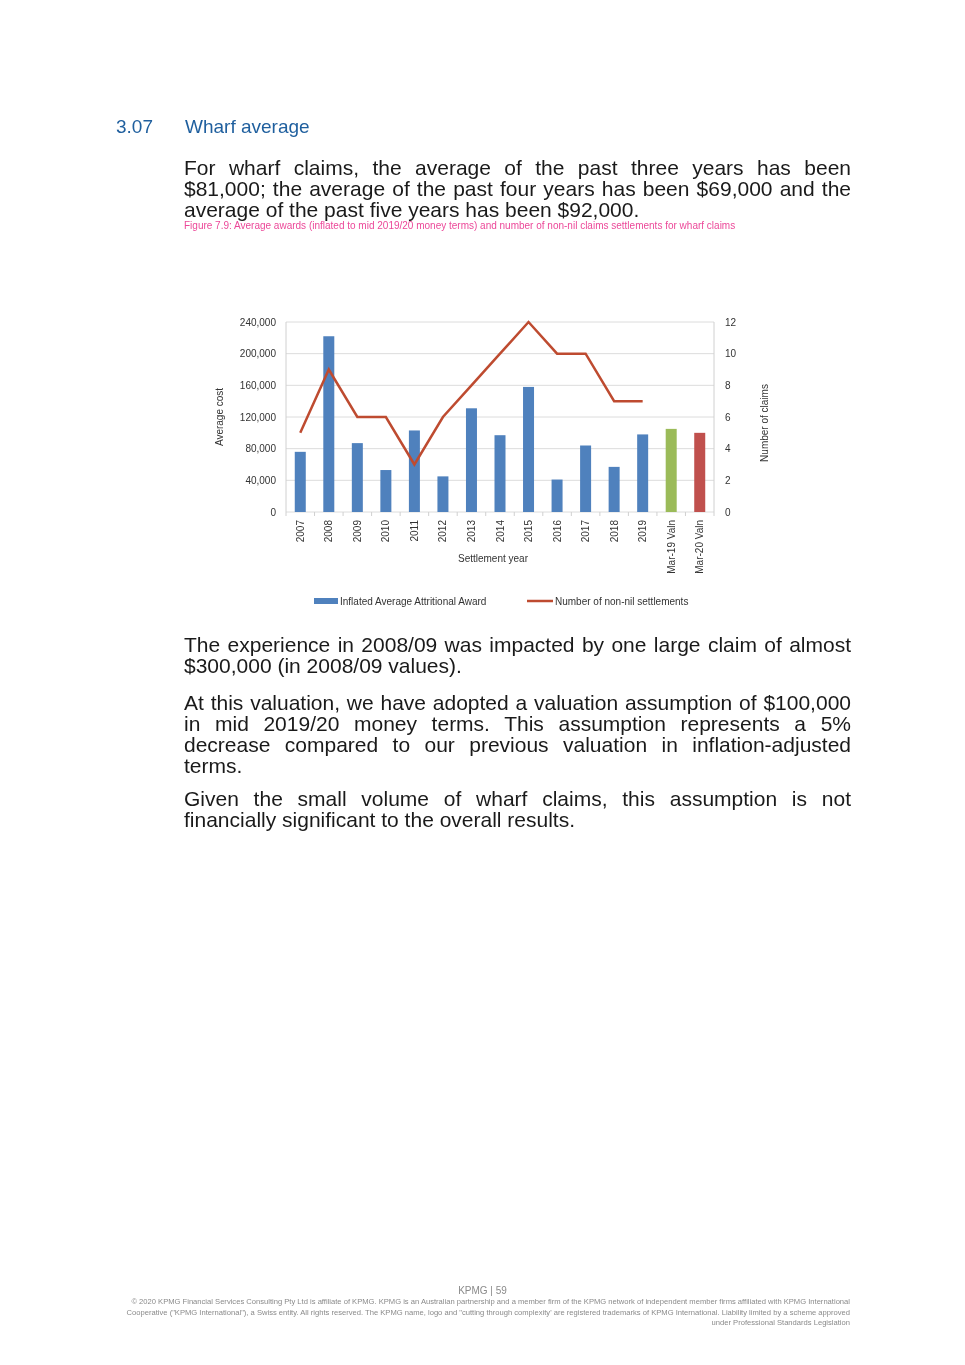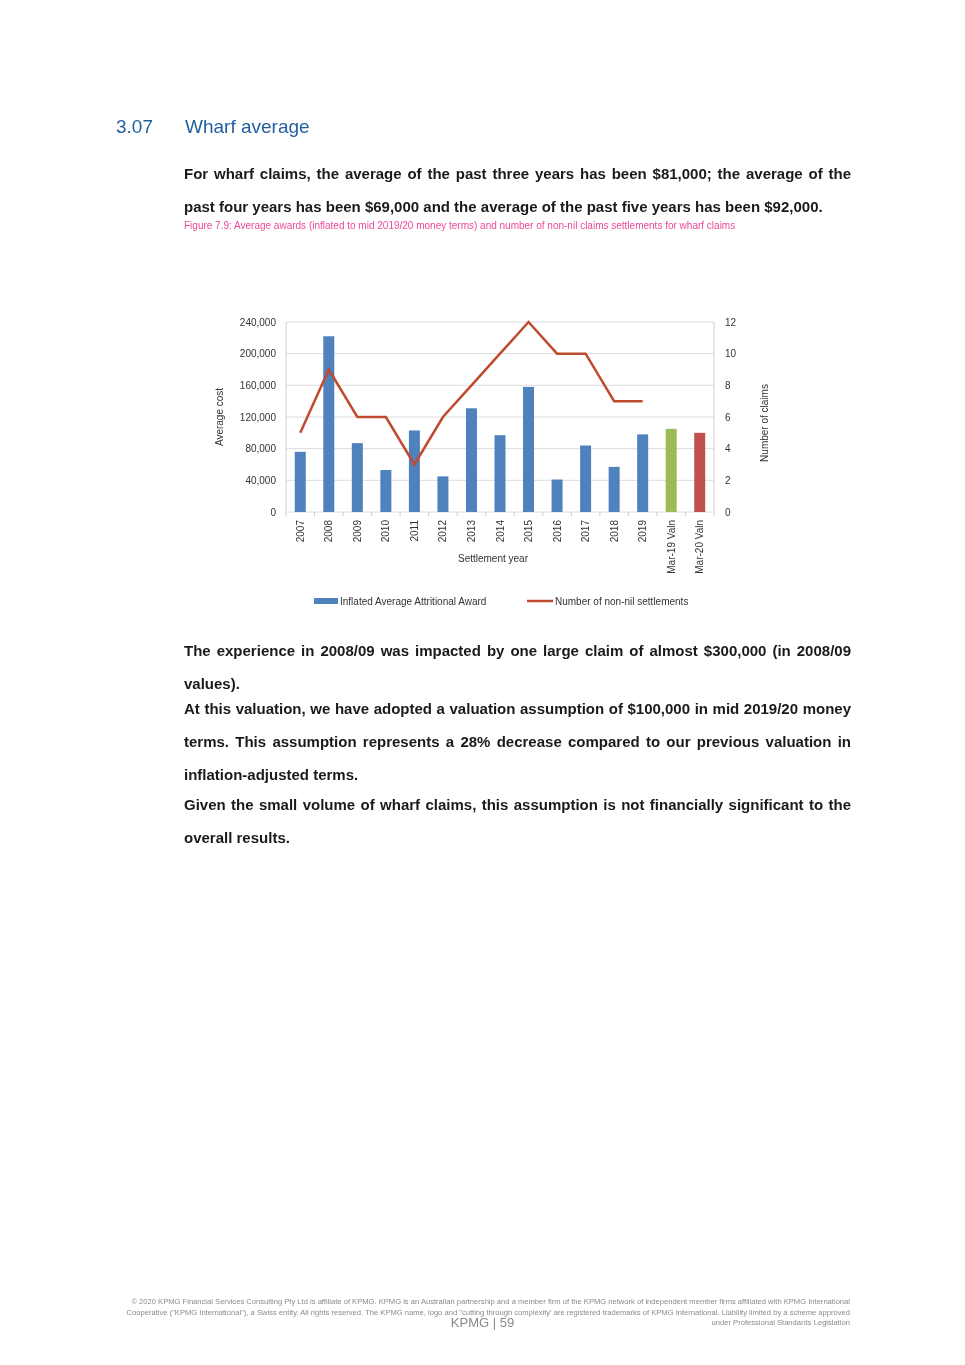--- a/index.html
+++ b/index.html
@@ -1,22 +1,22 @@
 <!DOCTYPE html>
 <html><head>
 <meta charset="utf-8">
 <style>
   html, body { margin: 0; padding: 0; background: #ffffff; }
   body { width: 965px; height: 1365px; position: relative; font-family: "Liberation Sans", sans-serif; color: #222; overflow: hidden; }
   .section-head { position: absolute; top: 116px; left: 116px; color: #1f5f9e; font-size: 19px; font-weight: normal; }
   .section-head .num { display: inline-block; width: 69px; }
-  .para { position: absolute; left: 184px; width: 667px; font-size: 15px; line-height: 33px; text-align: justify; color: #1a1a1a; font-weight: bold; }
+  .para { position: absolute; left: 184px; width: 667px; font-size: 21px; line-height: 21px; text-align: justify; color: #1a1a1a; }
   .caption { position: absolute; left: 184px; top: 216px; width: 667px; font-size: 10px; line-height: 19.5px; color: #ec4899; }
   #chart { position: absolute; left: 200px; top: 305px; }
-  .footer-page { position: absolute; top: 1315px; left: 0; width: 965px; text-align: center; font-size: 13px; color: #8a8a8a; }
+  .footer-page { position: absolute; top: 1285px; left: 0; width: 965px; text-align: center; font-size: 10px; color: #8a8a8a; }
   .footer-legal { position: absolute; top: 1297px; left: 115px; width: 735px; text-align: right; font-size: 7.6px; line-height: 10.5px; color: #8a8a8a; }
 </style>
 </head>
 <body>
 
 <div class="section-head">
   <span class="num">3.07</span><span>Wharf average</span>
 </div>
 
 <div class="para" style="top:157px;">For wharf claims, the average of the past three years has been $81,000; the average of the past four years has been $69,000 and the average of the past five years has been $92,000.</div>
@@ -124,17 +124,17 @@
   <text x="293" y="257" text-anchor="middle" font-size="10" fill="#333" font-family="Liberation Sans, sans-serif">Settlement year</text>
   <g>
     <rect x="114" y="293" width="24" height="6" fill="#4f81bd"></rect>
     <text x="140" y="300" font-size="10" fill="#333" font-family="Liberation Sans, sans-serif">Inflated Average Attritional Award</text>
     <line x1="327" y1="296" x2="353" y2="296" stroke="#be4b30" stroke-width="2.5"></line>
     <text x="355" y="300" font-size="10" fill="#333" font-family="Liberation Sans, sans-serif">Number of non-nil settlements</text>
   </g>
 </svg>
 
 <div class="para" style="top:634px;">The experience in 2008/09 was impacted by one large claim of almost $300,000 (in 2008/09 values).</div>
-<div class="para" style="top:692px;">At this valuation, we have adopted a valuation assumption of $100,000 in mid 2019/20 money terms. This assumption represents a 28% decrease compared to our previous valuation in inflation-adjusted terms.</div>
+<div class="para" style="top:692px;">At this valuation, we have adopted a valuation assumption of $100,000 in mid 2019/20 money terms. This assumption represents a 5% decrease compared to our previous valuation in inflation-adjusted terms.</div>
 <div class="para" style="top:788px;">Given the small volume of wharf claims, this assumption is not financially significant to the overall results.</div>
 
 <div class="footer-page">KPMG  |  59</div>
 <div class="footer-legal">© 2020 KPMG Financial Services Consulting Pty Ltd is affiliate of KPMG. KPMG is an Australian partnership and a member firm of the KPMG network of independent member firms affiliated with KPMG International Cooperative ("KPMG International"), a Swiss entity. All rights reserved. The KPMG name, logo and "cutting through complexity' are registered trademarks of KPMG International. Liability limited by a scheme approved under Professional Standards Legislation</div>
 
 </body></html>

